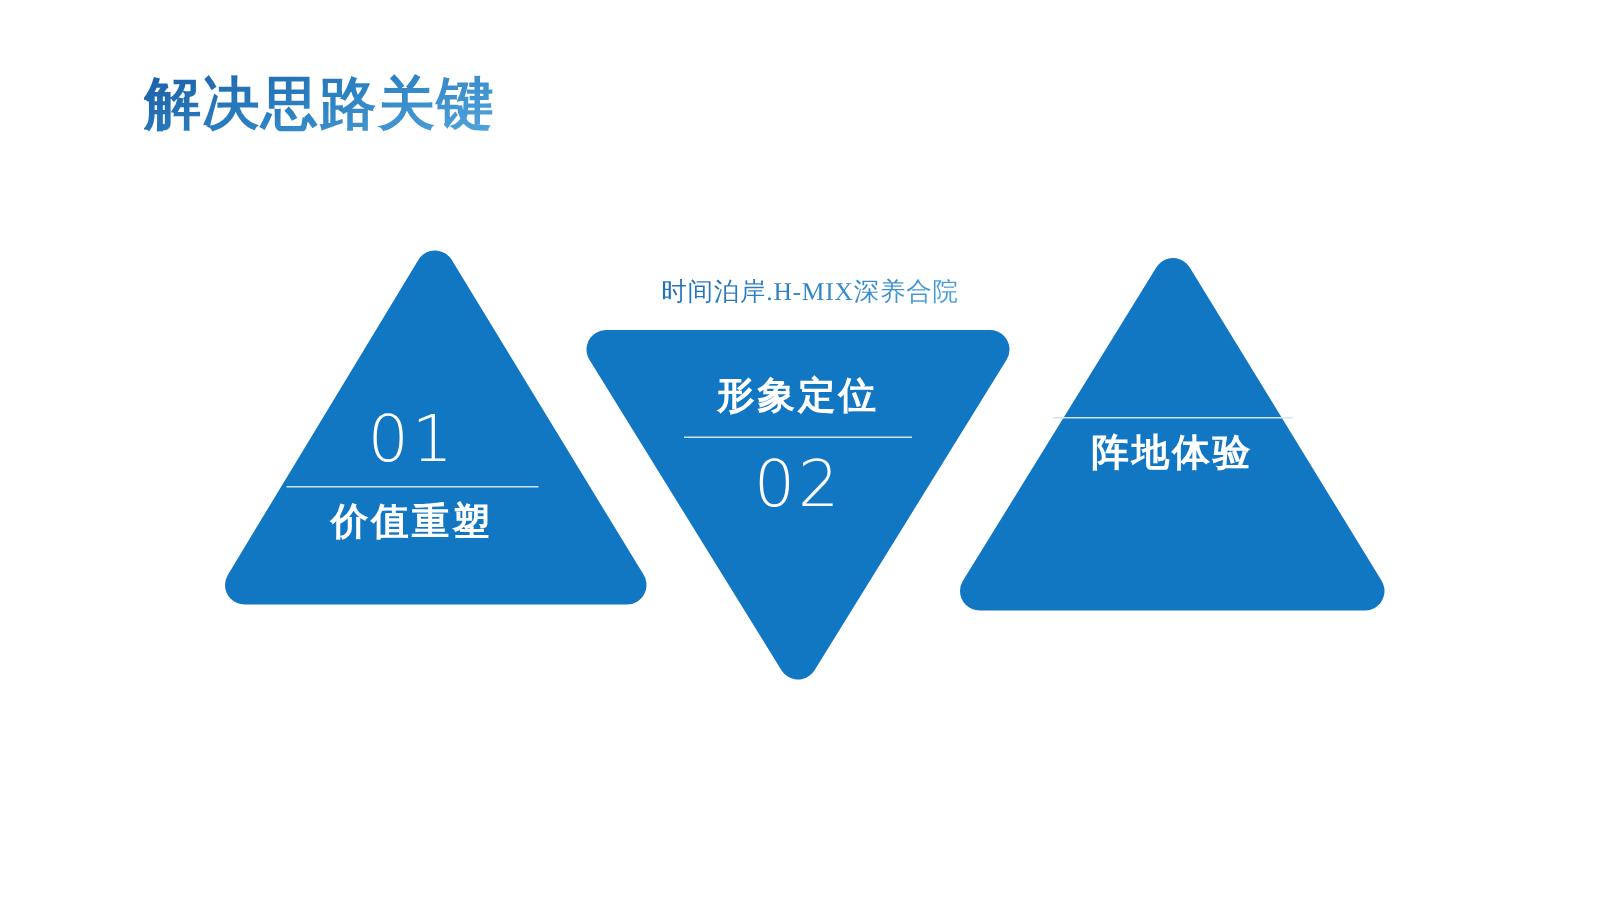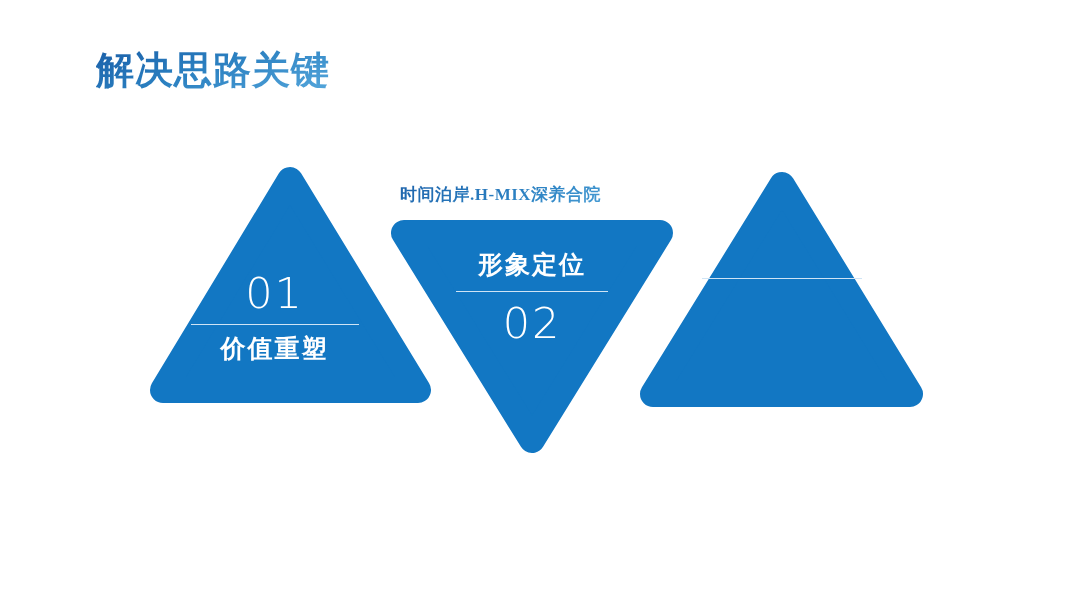--- a/index.html
+++ b/index.html
@@ -105,24 +105,24 @@
   #t3-text {
     left: 653px;
     top: 272px;
     width: 257px;
   }
   #t3-text .tri-divider { width: 160px; }
 
   
   .caption {
     position: absolute;
-    text-align: left;
+    text-align: center;
     font-family: "Liberation Serif", "DejaVu Serif", serif;
     font-size: 17px;
-    font-weight: bold;
+    font-weight: normal;
     line-height: 24px;
     letter-spacing: 0.5px;
     white-space: nowrap;
     color: #2a7fc0;
     background: linear-gradient(150deg, #1d63ab 0%, #2f86c6 50%, #5fb0e0 100%);
     -webkit-background-clip: text;
     background-clip: text;
     -webkit-text-fill-color: transparent;
   }
   #caption-top {
@@ -166,20 +166,21 @@
     </div>
 
     <div class="tri-text" id="t2-text">
       <div class="tri-label">形象定位</div>
       <hr class="tri-divider">
       <div class="tri-num">02</div>
     </div>
 
     <div class="tri-text" id="t3-text">
       <hr class="tri-divider">
+      <div class="tri-label">阵地体验</div>
     </div>
 
     <div class="caption" id="caption-top">时间泊岸.H-MIX深养合院</div>
 
 
 
   </div>
 </div>
 
 </body></html>

